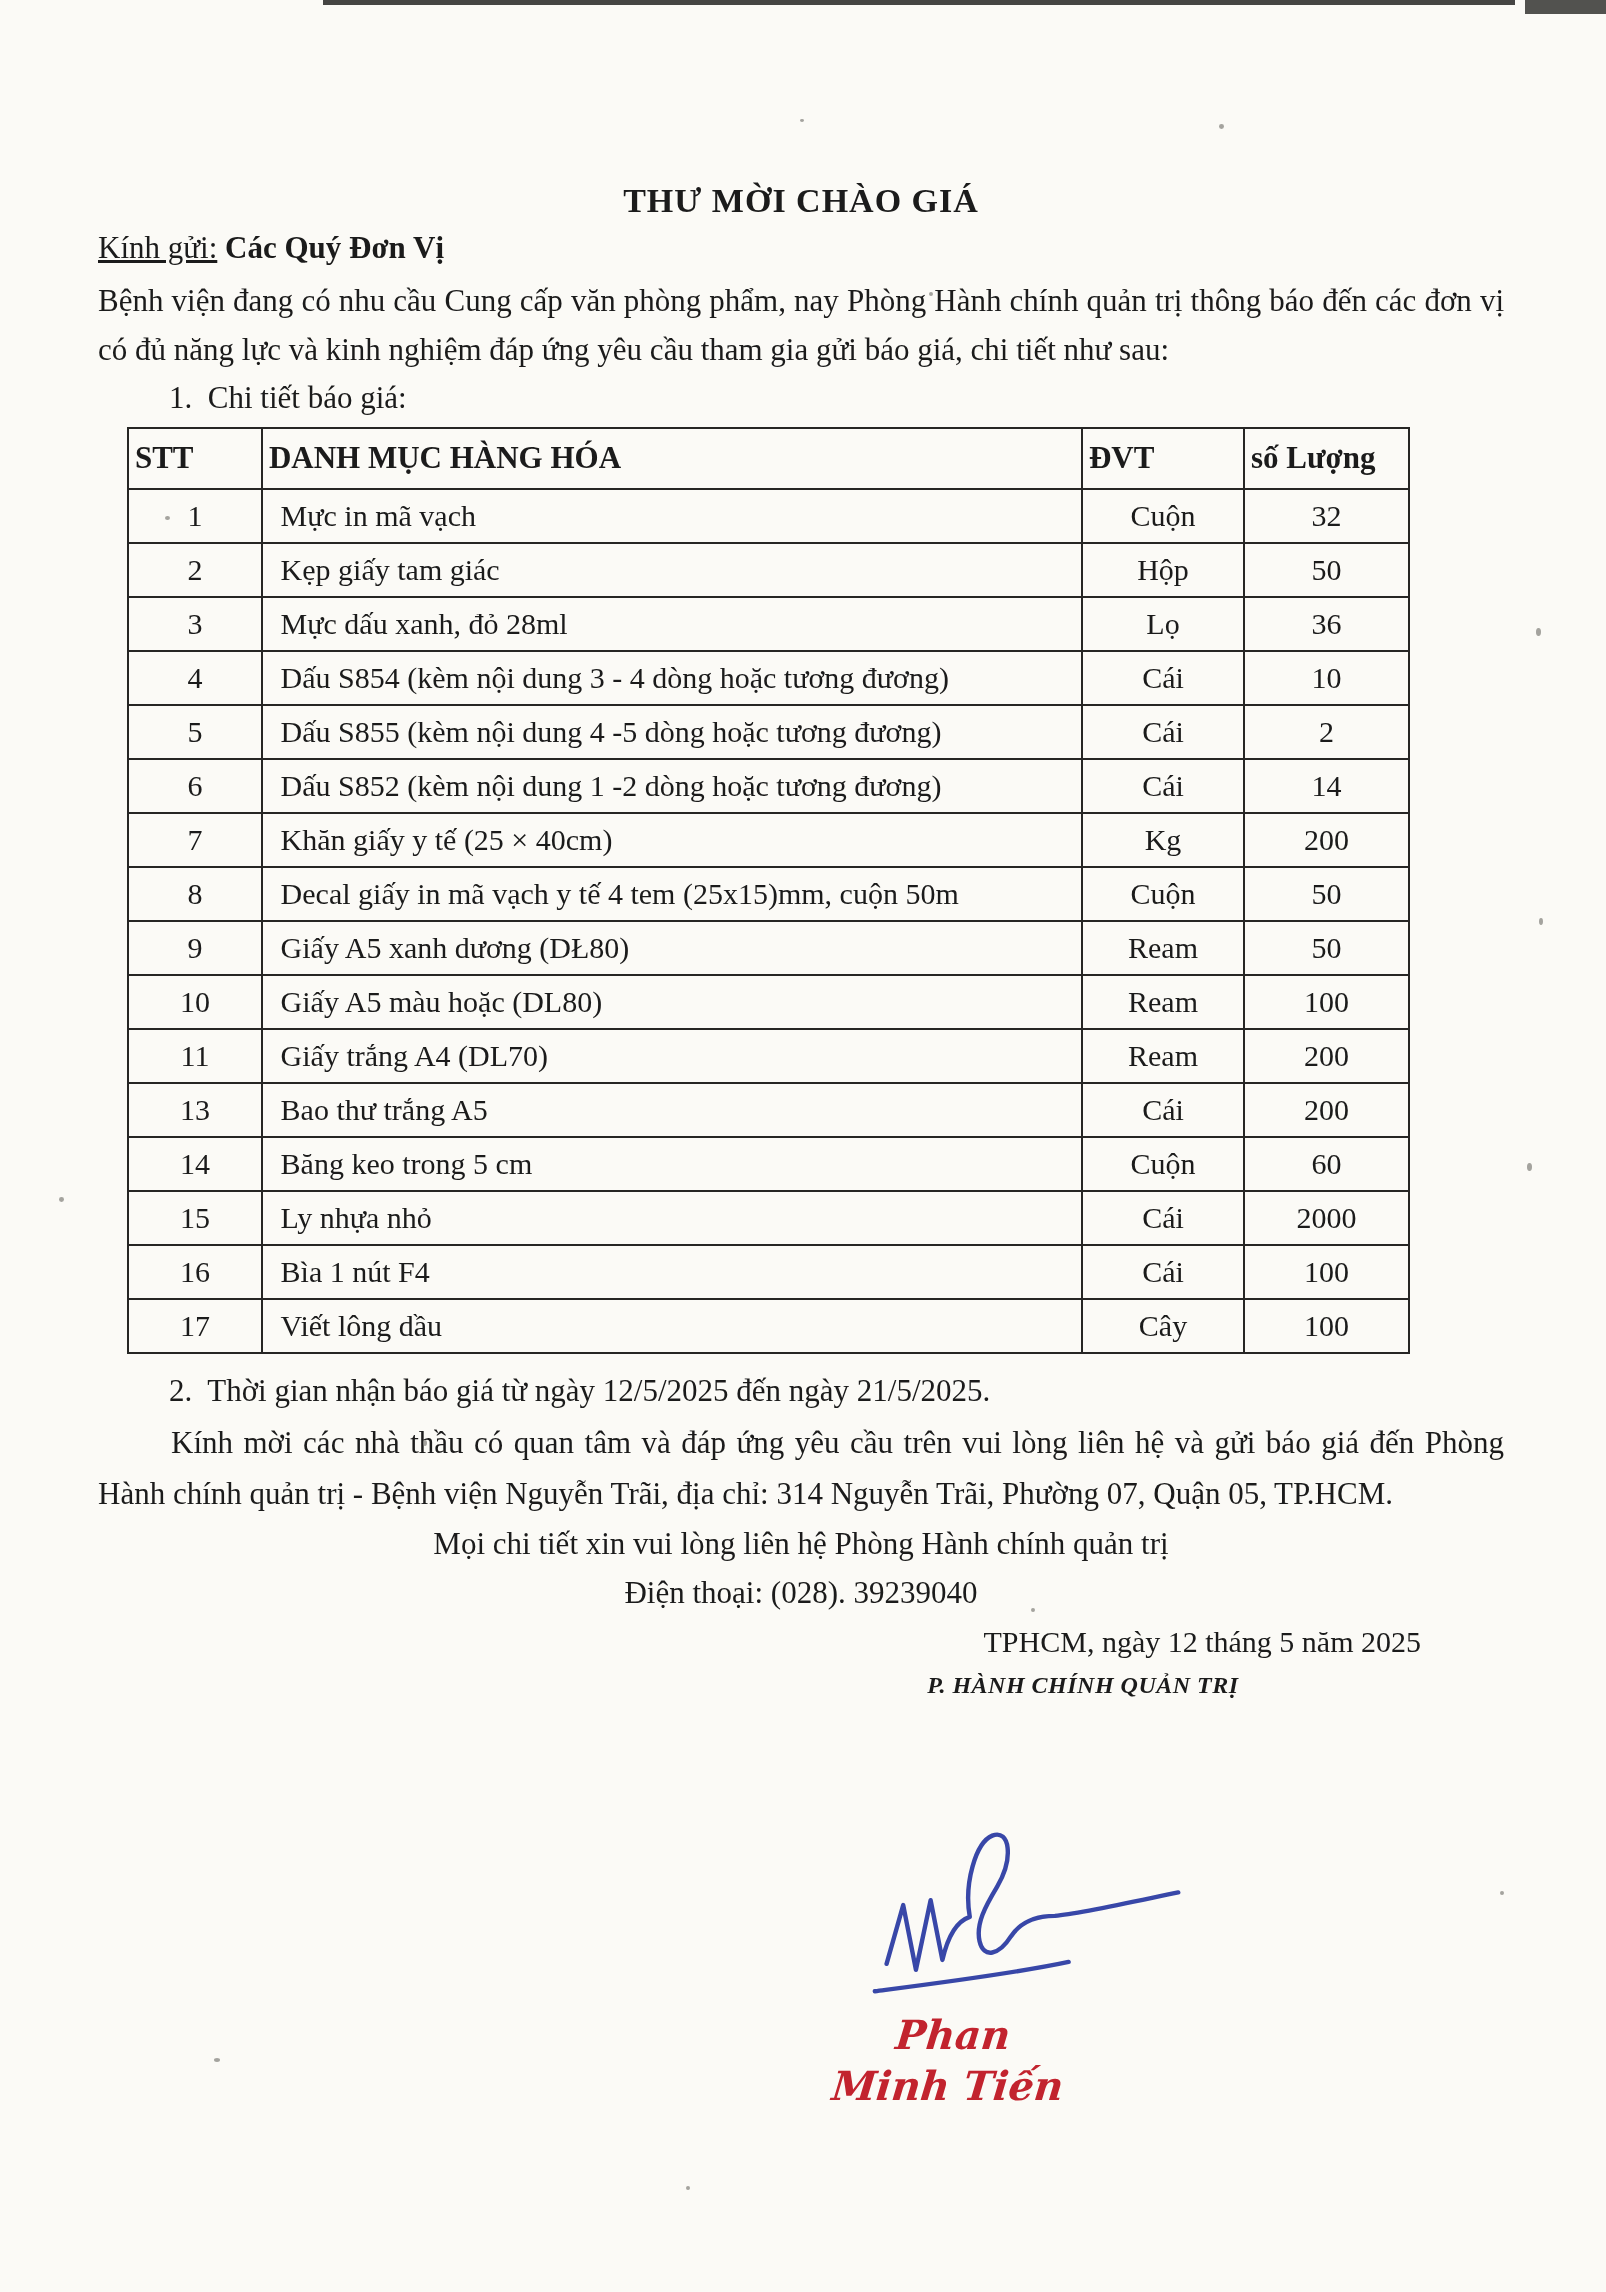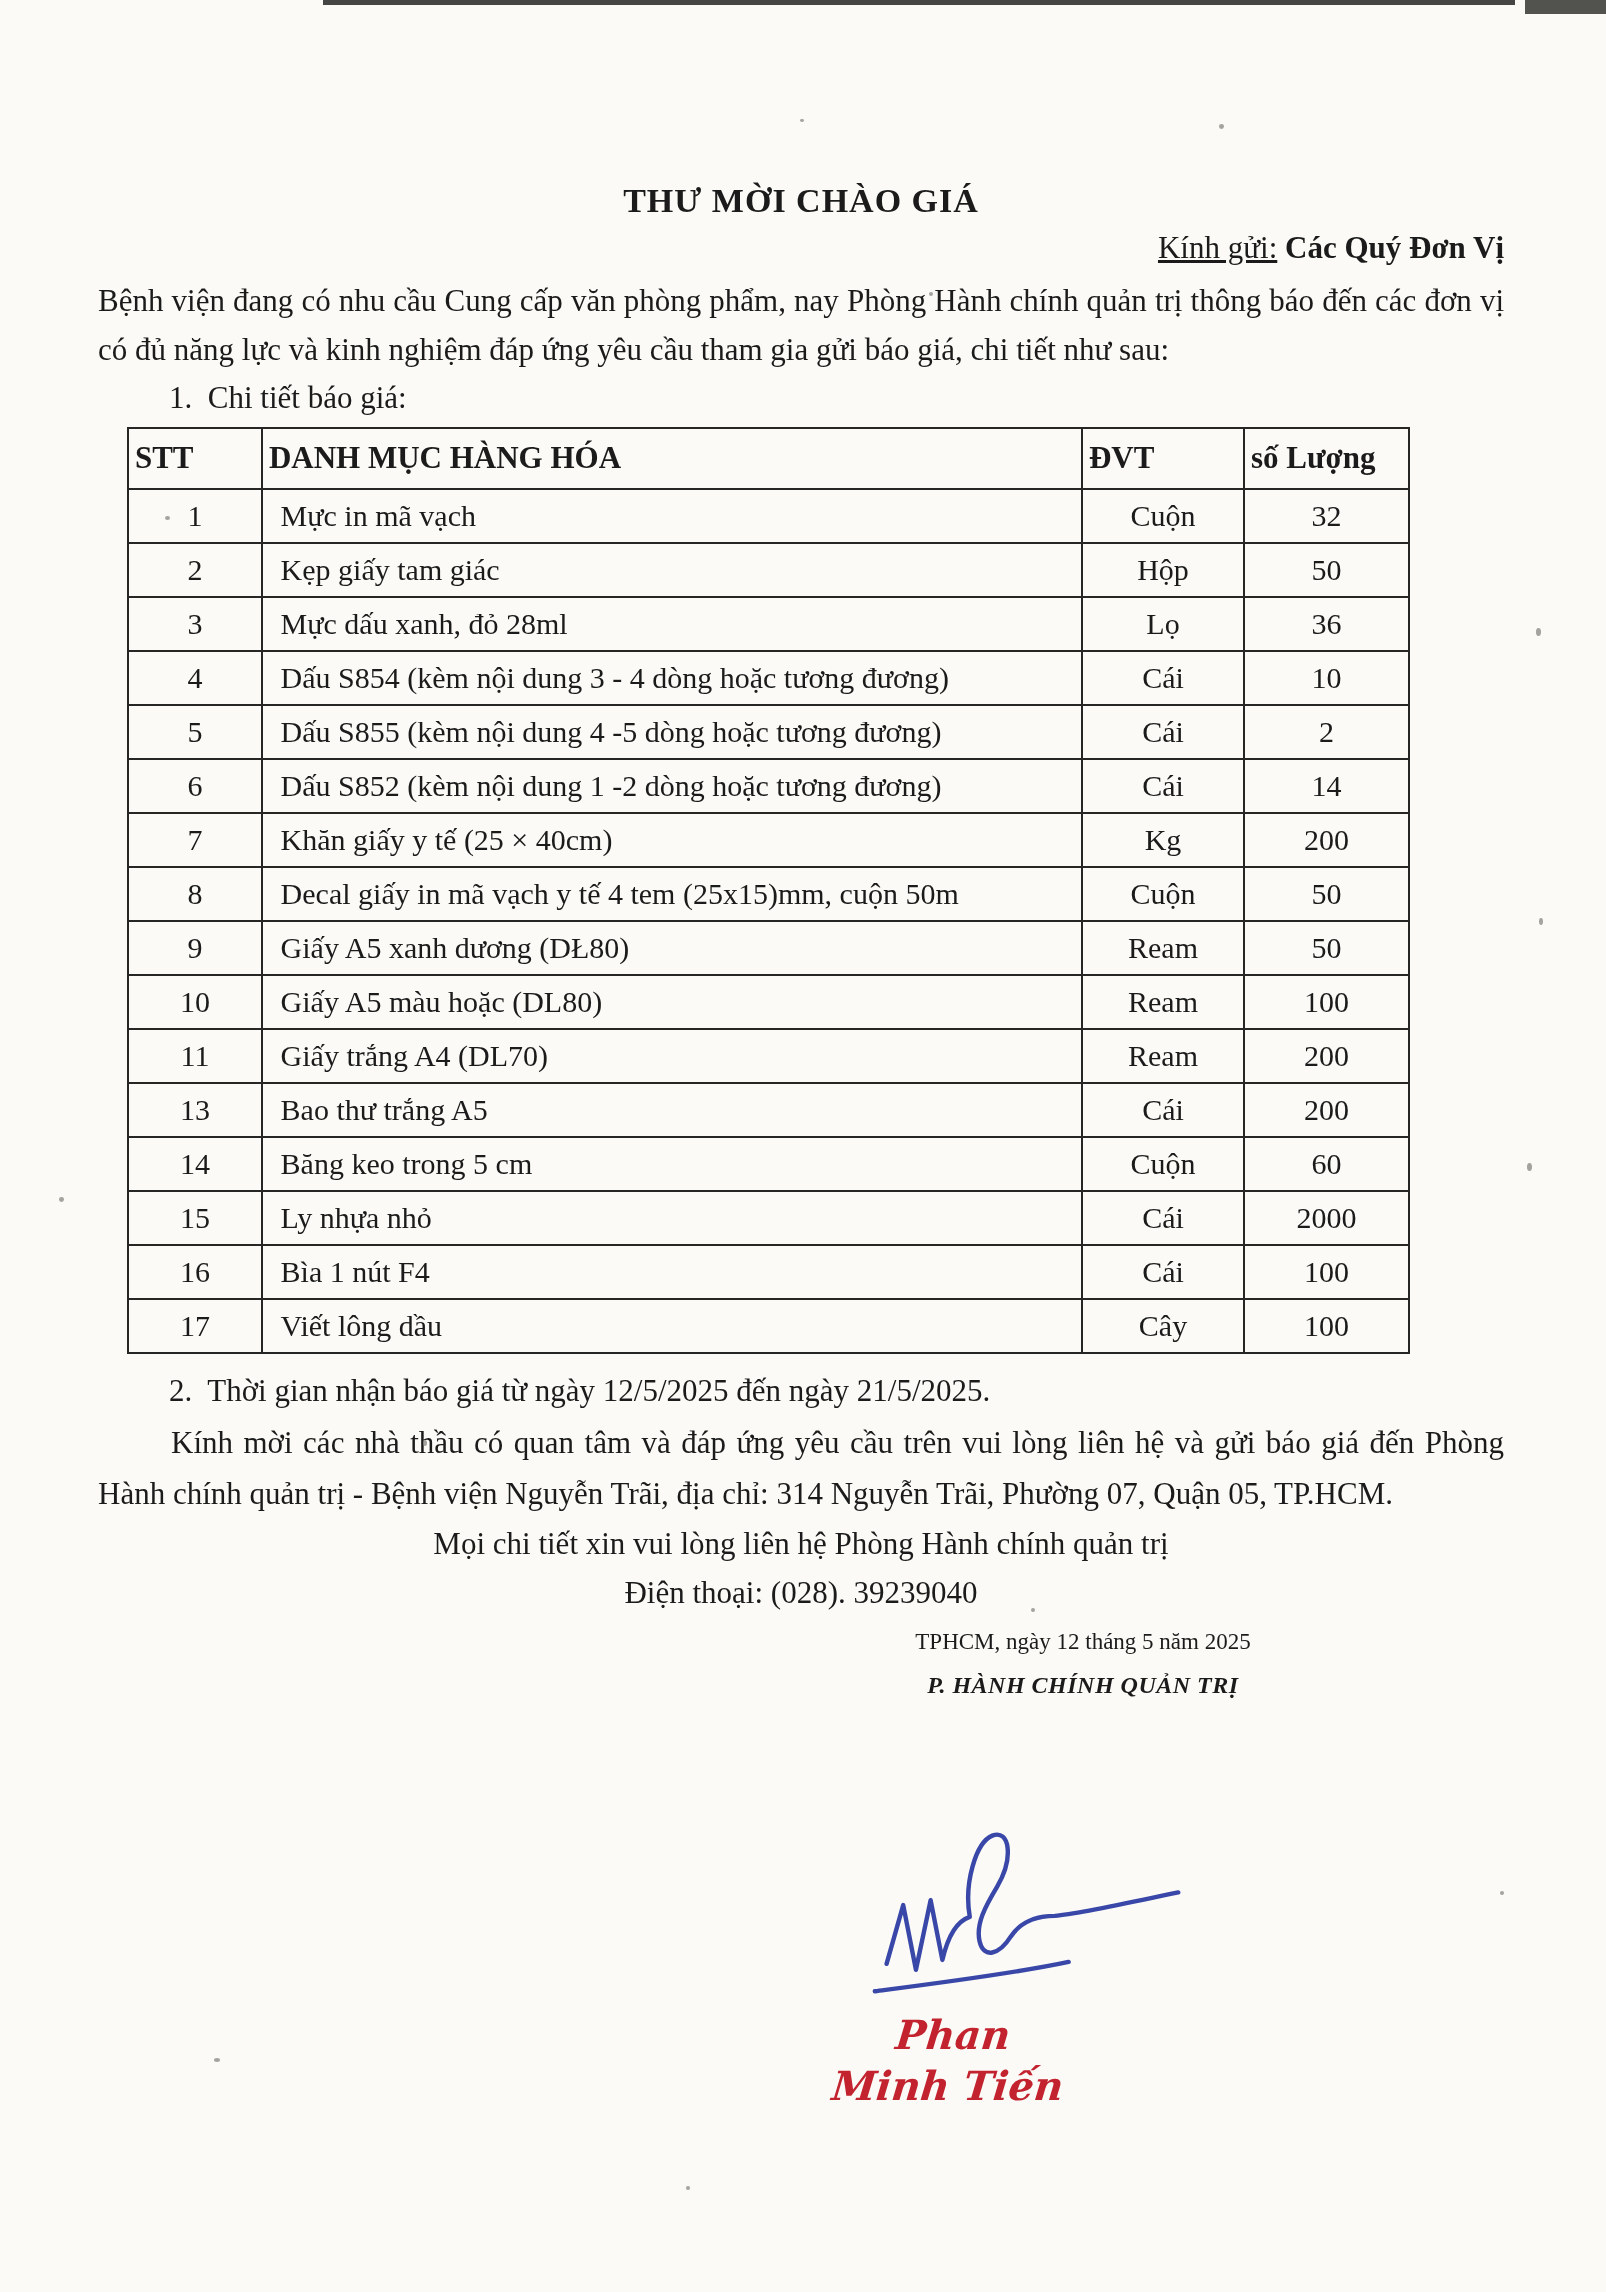--- a/index.html
+++ b/index.html
@@ -19,21 +19,21 @@
   .top-line{left:323px;top:0;width:1192px;height:4.9px;background:#454543;}
   .corner-block{left:1525px;top:0;width:81px;height:13.7px;background:#52524f;}
   .speck{position:absolute;background:#8f8d88;border-radius:50%;opacity:.8;}
 
   .title{
     margin:0;text-align:center;
     font-size:34px;font-weight:bold;letter-spacing:1px;
     line-height:45px;
   }
   .salutation{
-    text-align:right;font-size:31px;line-height:49px;height:49px;
+    text-align:left;font-size:31px;line-height:49px;height:49px;
   }
   .sal-label{text-decoration:underline;}
   .sal-value{font-weight:bold;}
 
   .intro{
     margin:3.9px 0 0 0;
     font-size:31px;line-height:49px;
     text-align:justify;
   }
   .num-line{
@@ -65,21 +65,21 @@
     margin:2px 0 0 0;
     font-size:31px;line-height:51px;
     text-align:justify;text-indent:73px;
   }
   .indent-line{
     font-size:31px;line-height:49px;height:49px;text-align:center;
   }
   .sign-block{
     margin-left:647px;margin-top:3.9px;width:676px;text-align:center;
   }
-  .place-date{font-size:23px;line-height:43px;}
+  .place-date{font-size:30px;line-height:43px;text-align:right;}
   .dept{font-size:24px;font-weight:bold;line-height:45px;letter-spacing:0.5px;font-style:italic;}
 
   .signature-svg{
     position:absolute;left:867px;top:1815px;width:323px;height:191px;
   }
   .signature-svg path{
     fill:none;stroke:var(--signature_ink,#3847a8);
     stroke-width:4.5;stroke-linecap:round;stroke-linejoin:round;
   }
   .signer{

